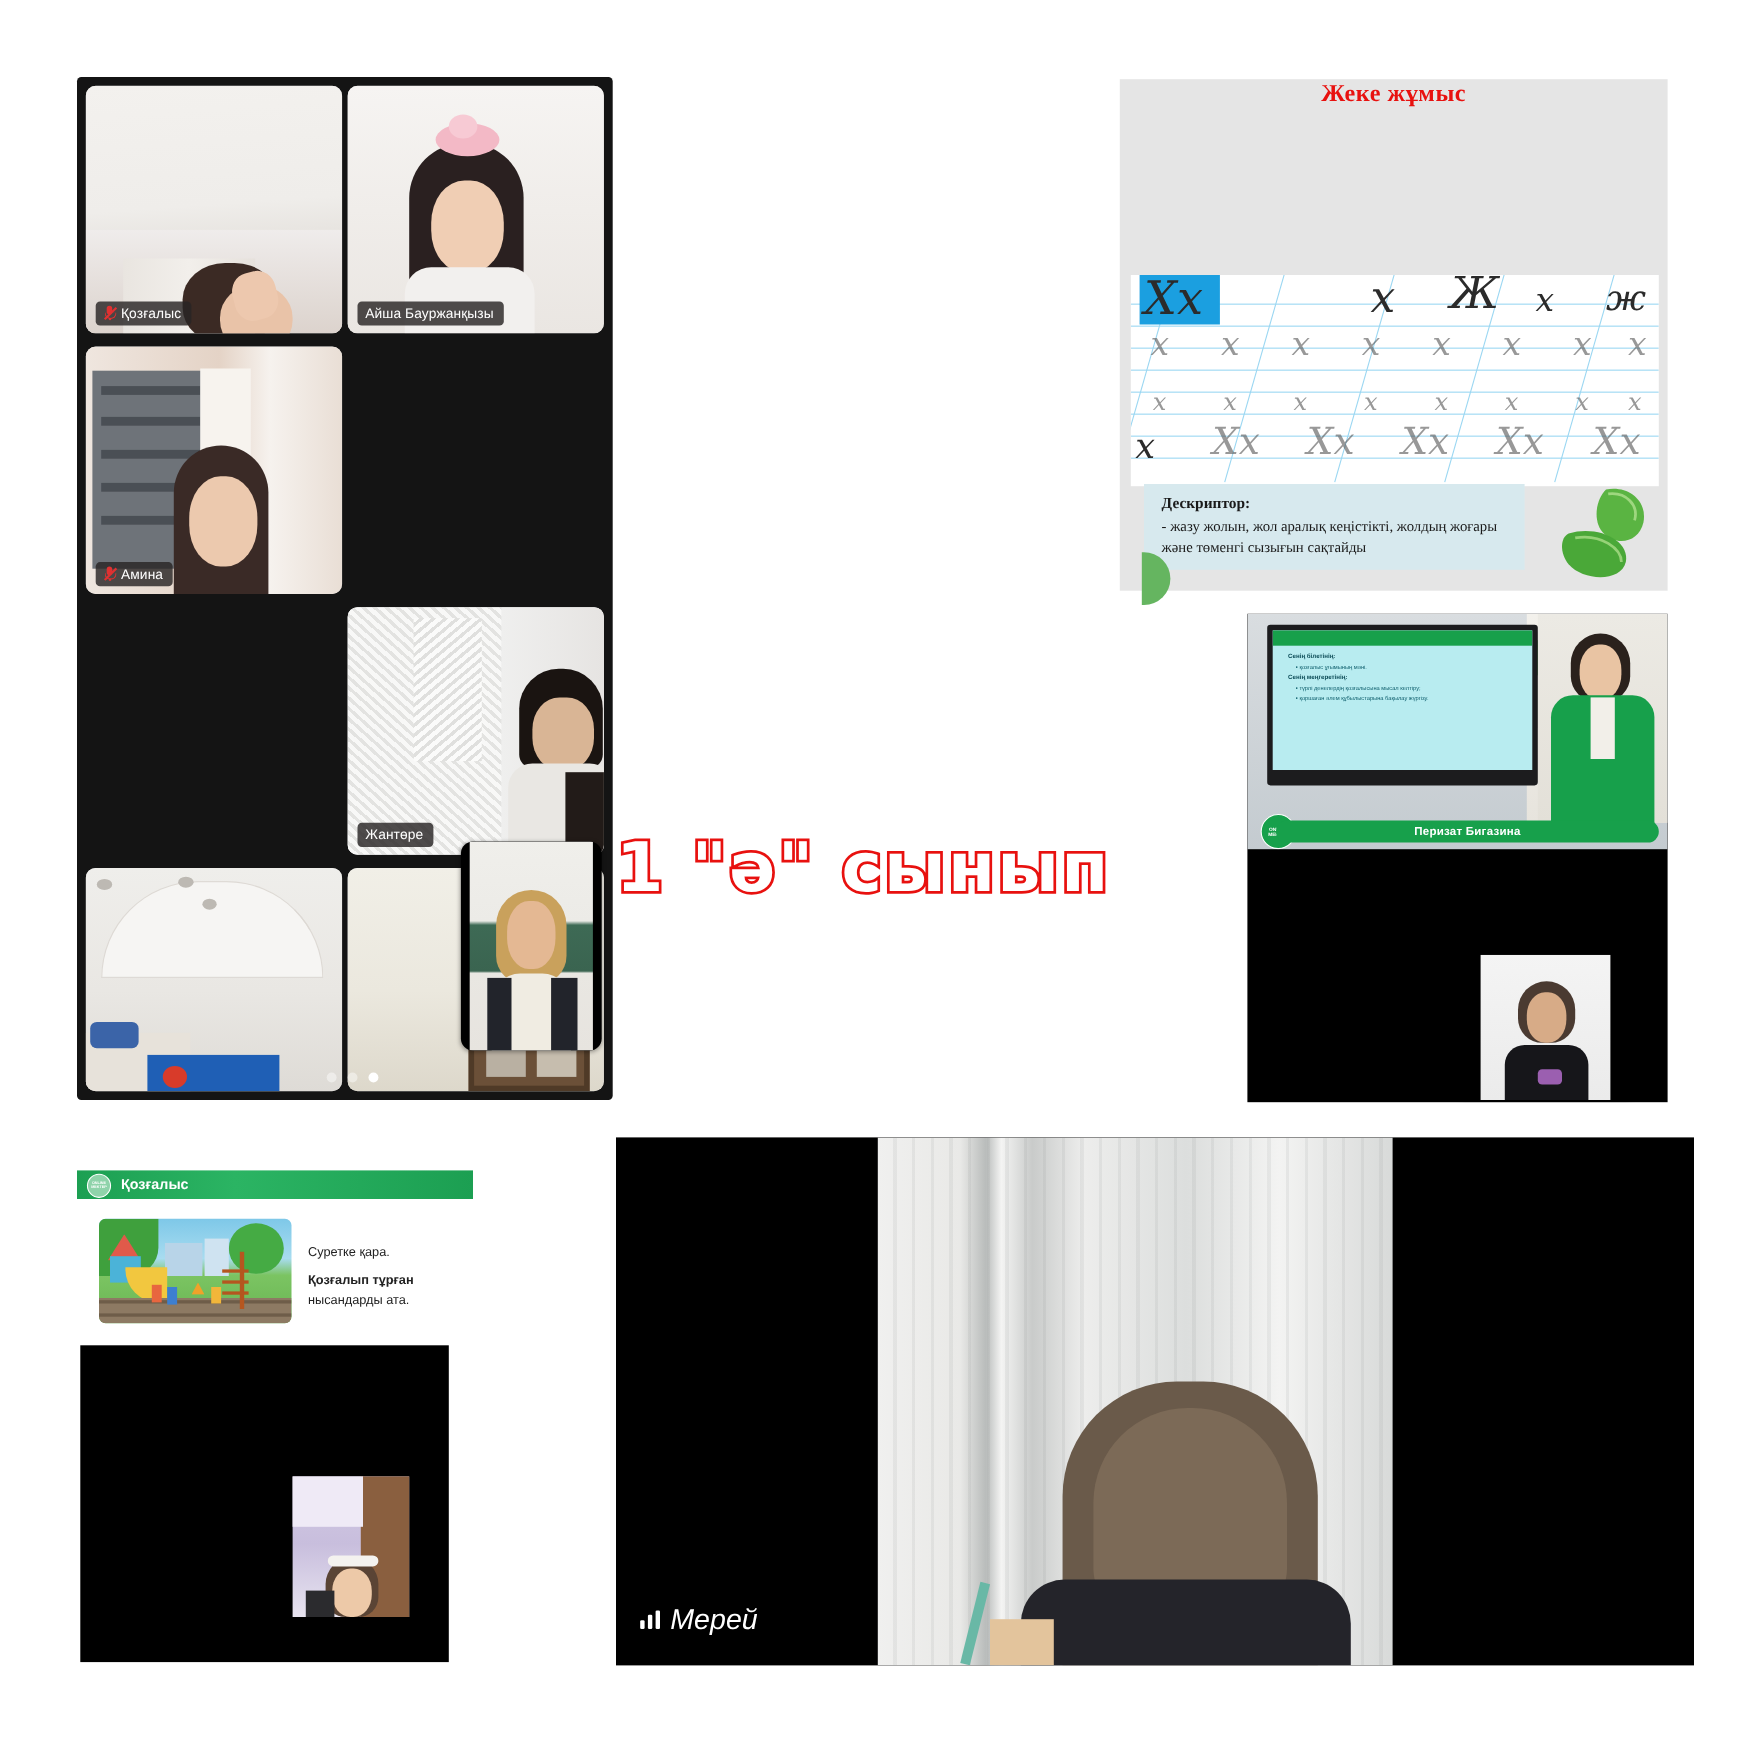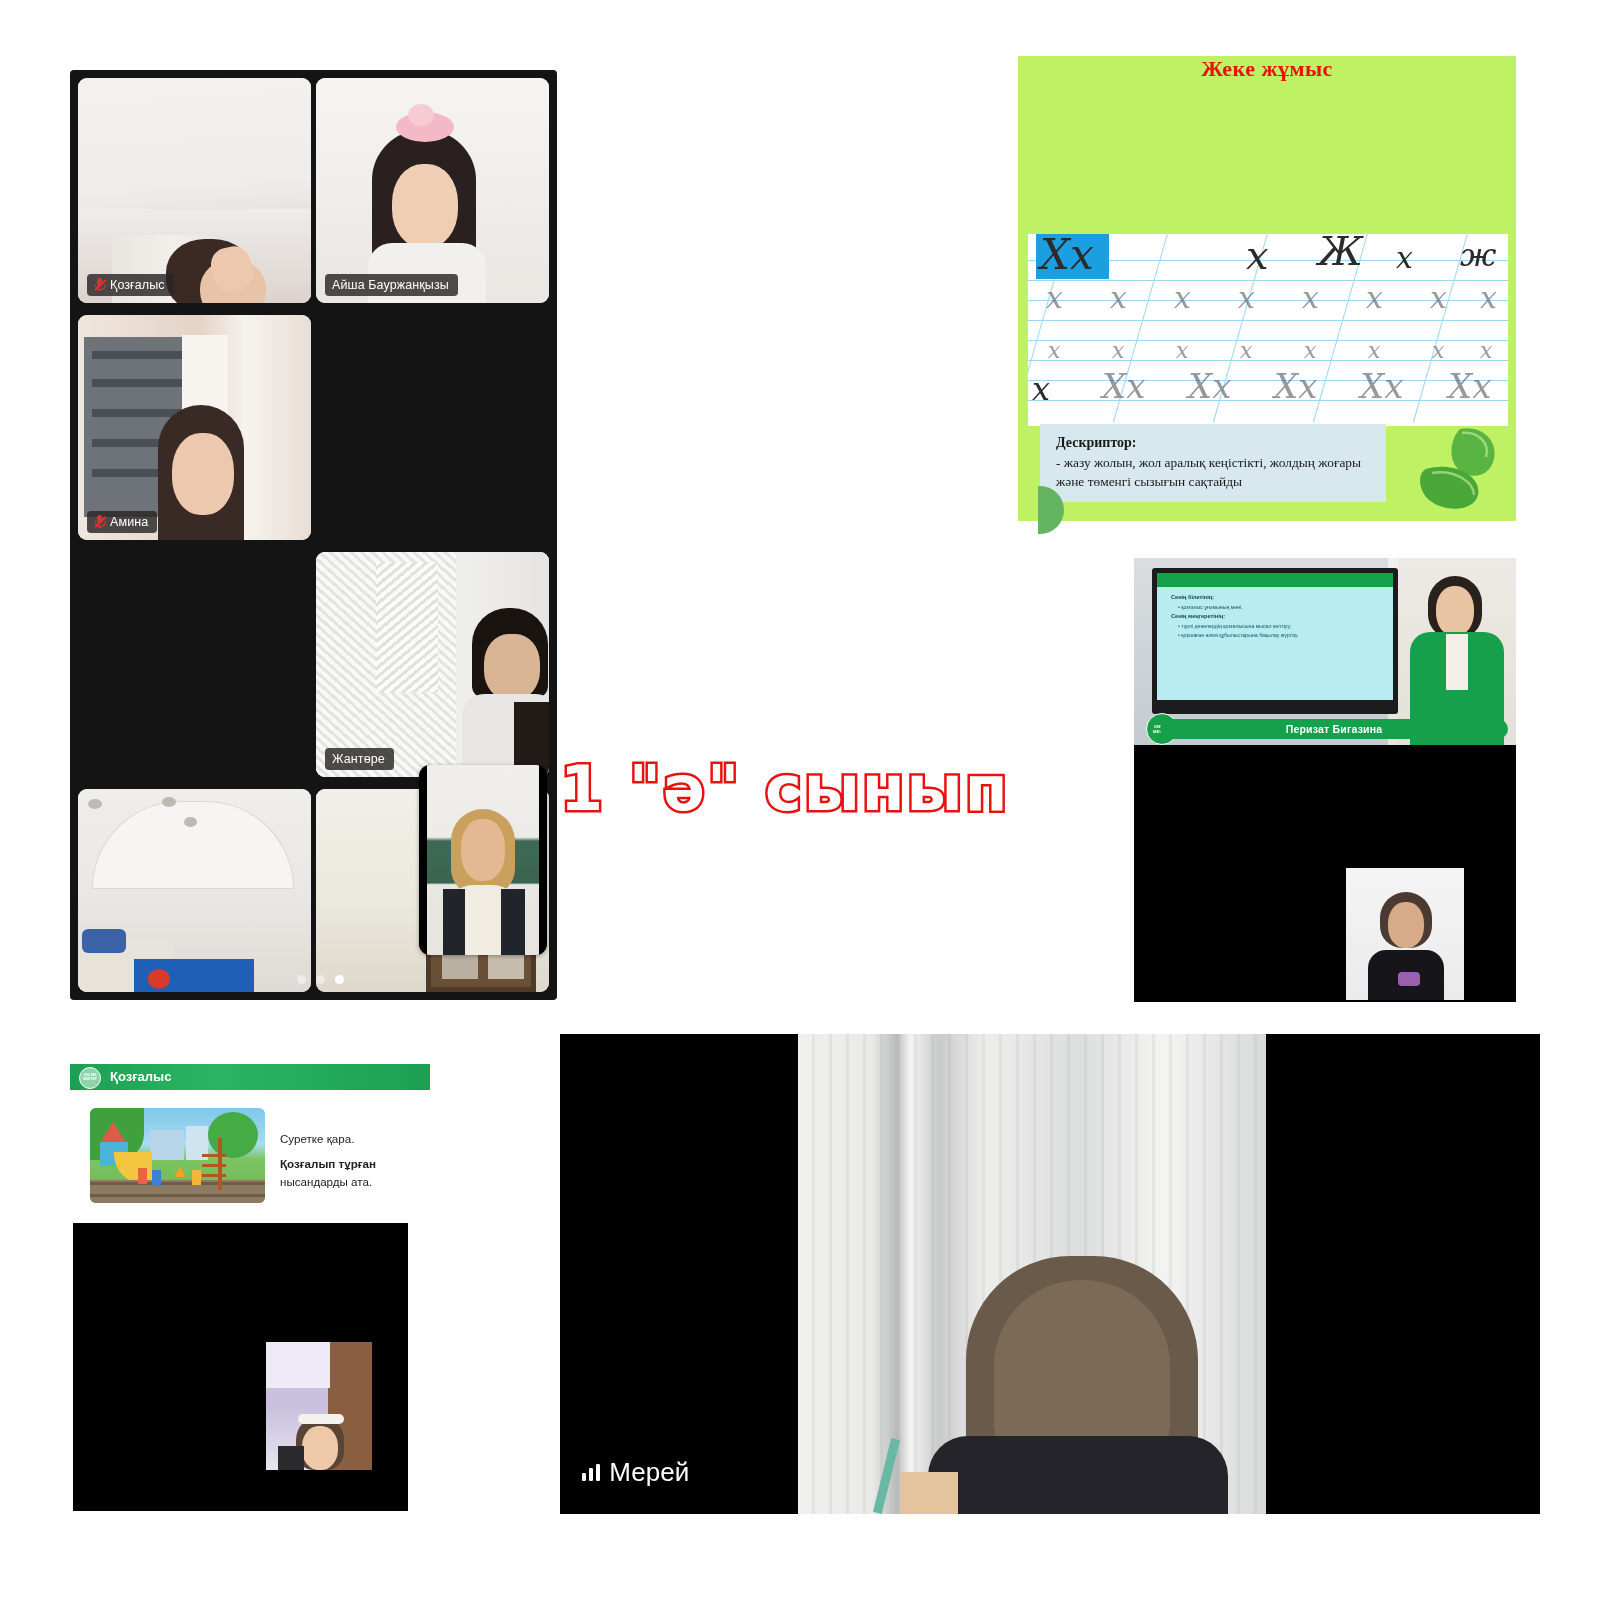--- a/index.html
+++ b/index.html
@@ -24,21 +24,21 @@
   .micmute .slash{position:absolute;left:-1px;top:6px;width:15px;height:2px;background:#e03131;
      transform:rotate(-45deg);transform-origin:center;}
 
   
   #class-title{left:560px;top:752px;font-size:62px;font-weight:bold;color:#ffffff;
      -webkit-text-stroke:5px #e8110f;paint-order:stroke fill;
      font-family:"DejaVu Sans",sans-serif;letter-spacing:2px;white-space:nowrap;
      text-shadow:0 0 0 #e8110f;}
 
   
-  #slide{left:1018px;top:56px;width:498px;height:465px;background:#bef264;}
+  #slide{left:1018px;top:72px;width:498px;height:465px;background:#e5e5e5;}
   #slide .s-red{color:#e8110f;font-weight:bold;font-size:22px;text-align:center;
      font-family:"Liberation Serif",serif;letter-spacing:.5px;}
   #slide .s-navy{color:#1b2b6b;font-weight:bold;font-size:26px;text-align:center;
      font-family:"Liberation Serif",serif;margin-top:12px;}
   #slide .s-body{color:#1b2b6b;font-weight:bold;font-size:13.6px;line-height:1.42;
      font-family:"Liberation Serif",serif;margin-top:14px;padding-left:22px;}
 
   .worksheet{position:absolute;left:10px;top:178px;width:480px;height:192px;background:#fff;overflow:hidden;}
   .wsline{position:absolute;left:0;width:480px;height:1px;background:#9bd7f2;}
   .wsslant{position:absolute;width:1px;background:#9bd7f2;height:200px;top:-4px;
@@ -48,21 +48,21 @@
   .glyph.dotted{color:#5a5a5a;opacity:.62;}
 
   .descriptor{position:absolute;left:22px;top:368px;width:318px;background:#d7e9ee;
      padding:9px 12px 11px 16px;font-family:"Liberation Serif",serif;color:#1a1a1a;
      font-size:13.4px;line-height:1.38;}
   .descriptor b{display:block;margin-bottom:2px;font-size:14px;}
   .leafgrp{position:absolute;right:14px;bottom:6px;width:120px;height:92px;}
 
   
   #teacher-video{left:1134px;top:558px;width:382px;height:444px;background:#000;overflow:hidden;}
-  #tv-top{position:absolute;left:0;top:0;width:382px;height:187px;overflow:hidden;
+  #tv-top{position:absolute;left:0;top:0;width:382px;height:214px;overflow:hidden;
      background:linear-gradient(180deg,#d9dde0,#c4cbd0);}
   .screen{position:absolute;left:18px;top:10px;width:246px;height:146px;background:#1c1c1e;
      border-radius:3px;padding:4px;box-sizing:border-box;}
   .screen-in{position:absolute;left:5px;top:5px;right:5px;bottom:14px;background:#b8ecf0;overflow:hidden;}
   .scr-green{position:absolute;left:0;top:0;right:0;height:14px;background:#17a04b;}
   .scr-txt{position:absolute;left:14px;top:20px;right:8px;font-size:5.2px;color:#0d5d6b;line-height:1.75;}
   .scr-txt b{color:#0a4a55;font-size:5.6px;}
   .teacher-figure{position:absolute;right:0;top:0;width:118px;height:190px;
      background:linear-gradient(180deg,#eceae4 0%,#e3e0d8 100%);}
   .namebar{position:absolute;left:26px;bottom:6px;right:8px;height:20px;background:#17a04b;
@@ -381,21 +381,21 @@
        background:linear-gradient(90deg,#f0f0ef 0%,#e9e9e7 16%,#b9bcbb 21%,#f4f4f3 24%,#c9cbca 30%,#ededec 40%,#dcdedd 60%,#f3f3f2 78%,#d8dad9 100%);">
     <div class="abs" style="left:0;top:0;width:468px;height:480px;
          background:repeating-linear-gradient(90deg,rgba(255,255,255,.0) 0 14px,rgba(120,125,125,.10) 14px 17px);"></div>
     <div class="abs" style="left:168px;top:222px;width:232px;height:258px;border-radius:104px 104px 0 0;background:#6a5a4a;"></div>
     <div class="abs" style="left:196px;top:246px;width:176px;height:190px;border-radius:86px 86px 44px 44px;background:#7c6a57;"></div>
     <div class="abs" style="left:130px;top:402px;width:300px;height:78px;border-radius:40px 40px 0 0;background:#24242a;"></div>
     <div class="abs" style="left:102px;top:438px;width:58px;height:42px;background:#e3c49c;"></div>
     <div class="abs" style="left:84px;top:404px;width:9px;height:76px;background:#69b8a6;transform:rotate(14deg);"></div>
   </div>
 
-  <div class="badge" style="left:22px;bottom:26px;">
+  <div class="badge" style="left:22px;bottom:26px;font-style:italic;">
     <span class="bars">
       <i style="height:8px;"></i>
         <i style="height:13px;"></i>
         <i style="height:17px;"></i>
     </span>
     <span style="font-size:26px;">Мерей</span>
   </div>
 </div>
 
 </body></html>

